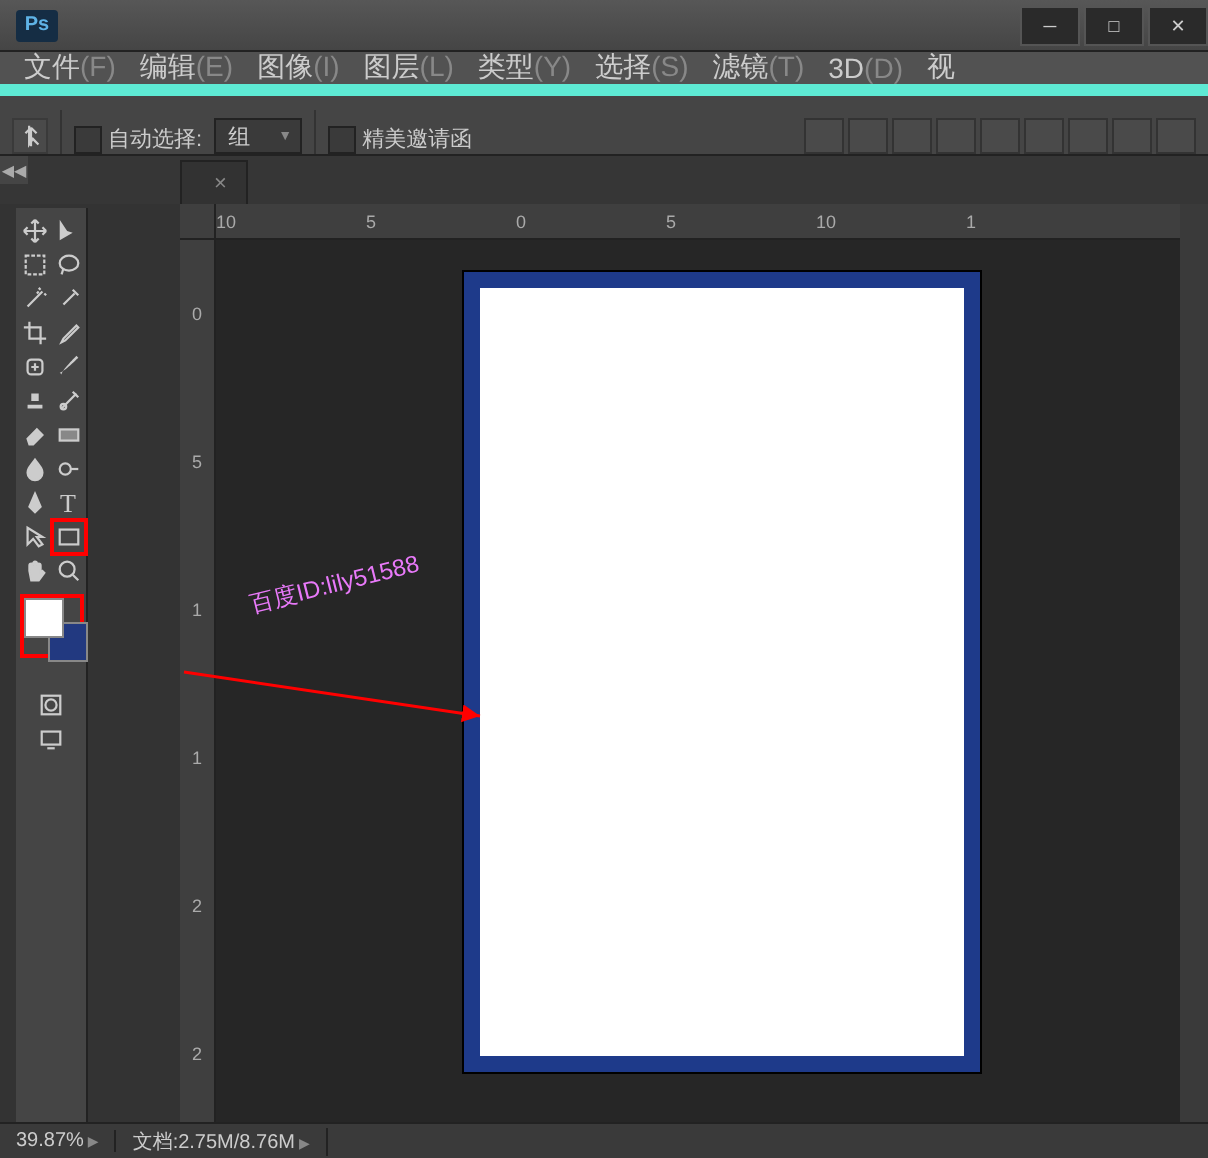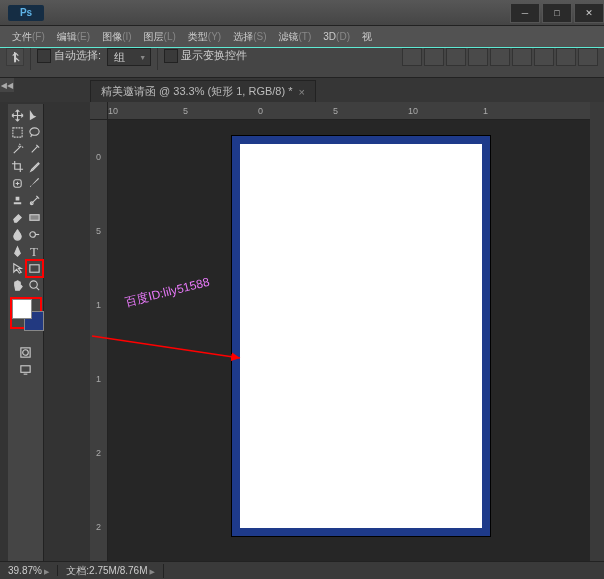--- a/index.html
+++ b/index.html
@@ -1,25 +1,25 @@
 <!DOCTYPE html>
 <html><head>
 <meta charset="utf-8">
 <style>
 *{margin:0;padding:0;box-sizing:border-box;user-select:none}
 body{width:604px;height:579px;background:#333;font-family:"Microsoft YaHei",Arial,sans-serif;font-size:11px;color:#ccc;overflow:hidden;position:relative}
 .titlebar{height:26px;background:linear-gradient(#575757,#454545);display:flex;align-items:center;padding-left:8px;border-bottom:1px solid #222}
-.ps-logo{width:36px;height:16px;background:#152d44;color:#5fb3e6;font-weight:bold;font-size:10px;display:flex;align-items:center;justify-content:center;border-radius:2px;margin-right:10px}
+.ps-logo{width:21px;height:16px;background:#152d44;color:#5fb3e6;font-weight:bold;font-size:10px;display:flex;align-items:center;justify-content:center;border-radius:2px;margin-right:10px}
 .win-btns{margin-left:auto;display:flex}
 .wb{width:30px;height:20px;background:#2a2a2a;border:1px solid #555;display:flex;align-items:center;justify-content:center;font-size:9px;color:#ccc;margin-left:2px}
 .wb.cl{background:#2a2a2a}
-.menubar{height:22px;background:#525252;display:flex;align-items:center;padding-left:6px;font-size:10px;border-bottom:1px solid #5eead4}
+.menubar{height:22px;background:#525252;display:flex;align-items:center;padding-left:6px;font-size:14px;border-bottom:6px solid #5eead4}
 .mi{padding:0 6px;cursor:default}
 .mi .sk{color:#888}
-.optbar{height:30px;background:#454545;display:flex;align-items:flex-start;padding-left:6px;gap:6px;border-bottom:1px solid #222}
+.optbar{height:30px;background:#454545;display:flex;align-items:flex-end;padding-left:6px;gap:6px;border-bottom:1px solid #222}
 .tool-ic{width:18px;height:18px;border:1px solid #3a3a3a;background:#4a4a4a;display:flex;align-items:center;justify-content:center;font-size:10px}
 .sep{width:1px;height:22px;background:#333}
 .cb{width:14px;height:14px;border:1px solid #222;background:#3a3a3a;display:inline-block;vertical-align:middle;margin-right:3px}
 .olbl{display:flex;align-items:center}
 .dd{width:44px;height:18px;background:#3a3a3a;border:1px solid #222;display:flex;align-items:center;padding:0 4px 0 6px;font-size:11px}
 .dd .carv{margin-left:auto;font-size:7px;color:#888}
 .obtns{margin-left:auto;display:flex;gap:2px;padding-right:6px}
 .ob{width:20px;height:18px;background:#4a4a4a;border:1px solid #333}
 .collapse{position:absolute;left:0;top:78px;width:14px;height:14px;background:#454545;display:flex;align-items:center;justify-content:center;font-size:8px;color:#aaa}
 .tabbar{height:24px;background:#363636;display:flex;align-items:flex-end;padding-left:90px}
@@ -88,40 +88,39 @@
       <span class="cb"></span>
       <span>自动选择:</span>
     </label>
   <div class="dd">
       <span>组</span>
       <span class="carv">▼</span>
     </div>
   <div class="sep"></div>
   <label class="olbl">
       <span class="cb"></span>
-      <span>显示变换控件</span>
+      <span>精美邀请函</span>
     </label>
   <div class="obtns">
     <div class="ob"></div>
     <div class="ob"></div>
     <div class="ob"></div>
     <div class="ob"></div>
     <div class="ob"></div>
     <div class="ob"></div>
     <div class="ob"></div>
     <div class="ob"></div>
     <div class="ob"></div>
   </div>
 </div>
 
 <div class="collapse">◀◀</div>
 
 <div class="tabbar">
   <div class="tab">
-    <span>精美邀请函 @ 33.3% (矩形 1, RGB/8) *</span>
     <span class="x">×</span>
   </div>
 </div>
 
 <div class="workrow">
 
   <div class="toolcol">
     <div class="trow">
       <div class="tb">
           <svg class="tic" viewBox="0 0 14 14">

